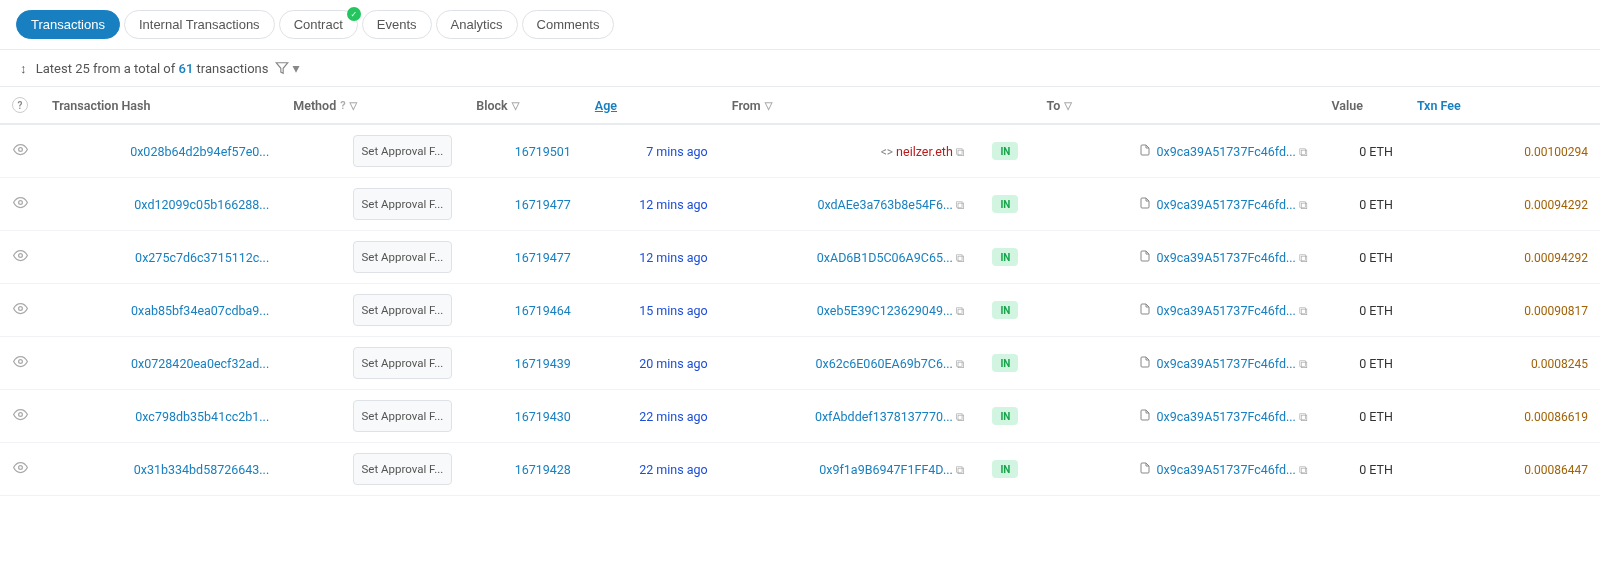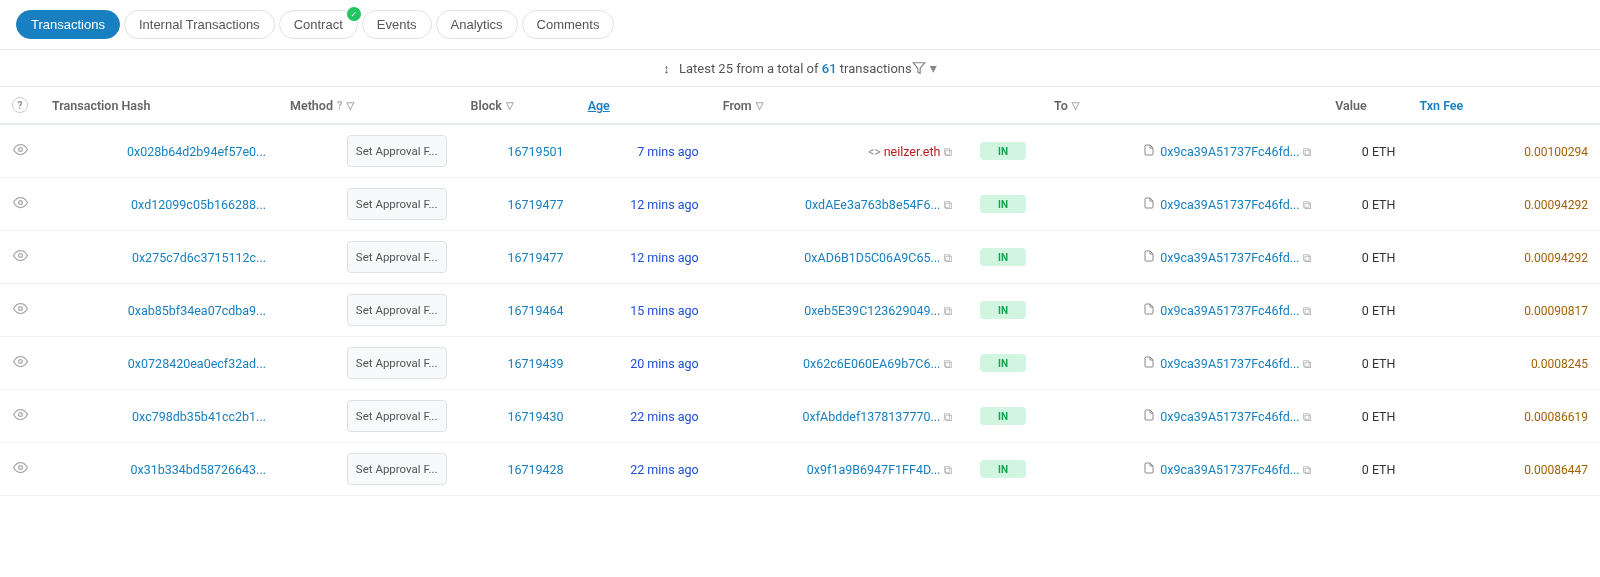--- a/index.html
+++ b/index.html
@@ -18,22 +18,22 @@
       background: #1880c1; color: #fff; border-color: #1880c1;
     }
     .tab .badge-check {
       position: absolute; top: -4px; right: -4px;
       width: 14px; height: 14px; background: #22c55e; border-radius: 50%;
       display: flex; align-items: center; justify-content: center;
       color: #fff; font-size: 8px;
     }
     
     .summary-bar {
-      display: flex; align-items: center; justify-content: center;
-      padding: 10px 20px; border-bottom: 1px solid #e9ecef; color: #555; font-size: 13px;
+      display: flex; align-items: center; justify-content: flex-start;
+      padding: 10px 20px; border-bottom: 1px solid #e9ecef; color: #555; font-size: 13px; gap: 6px;
     }
     .summary-bar .count { color: #1880c1; font-weight: 500; }
     .filter-icon { cursor: pointer; color: #888; font-size: 14px; display: flex; align-items: center; gap: 4px; }
     
     .table-wrap { overflow-x: auto; }
     table { width: 100%; border-collapse: collapse; }
     thead tr { border-bottom: 2px solid #e9ecef; }
     th {
       padding: 10px 12px; text-align: left; font-size: 12.5px; color: #666;
       font-weight: 600; white-space: nowrap;
@@ -51,21 +51,21 @@
       display: inline-block; padding: 8px 8px; border: 1px solid #dee2e6;
       border-radius: 4px; font-size: 11.5px; color: #555; background: #f8f9fa;
       cursor: default;
     }
     .block-link { color: #1880c1; text-decoration: none; }
     .age-text { color: #1d4ed8; }
     .from-addr { color: #1880c1; text-decoration: none; }
     .copy-icon { color: #aaa; cursor: pointer; font-size: 12px; margin-left: 3px; }
     .in-badge {
       display: inline-flex; align-items: center; justify-content: center;
-      width: 46px; height: 18px; background: #d1f5e0; color: #16a34a;
+      width: 26px; height: 18px; background: #d1f5e0; color: #16a34a;
       border-radius: 4px; font-size: 10px; font-weight: 700; margin: 0 4px;
     }
     .to-icon { color: #888; font-size: 11px; margin-right: 3px; }
     .value-text { color: #333; }
     .txnfee-text { color: #a16207; font-size: 12px; margin-left: 44px; }
     .neilzer-link { color: #b91c1c; }
   </style>
 </head>
 <body>
 

